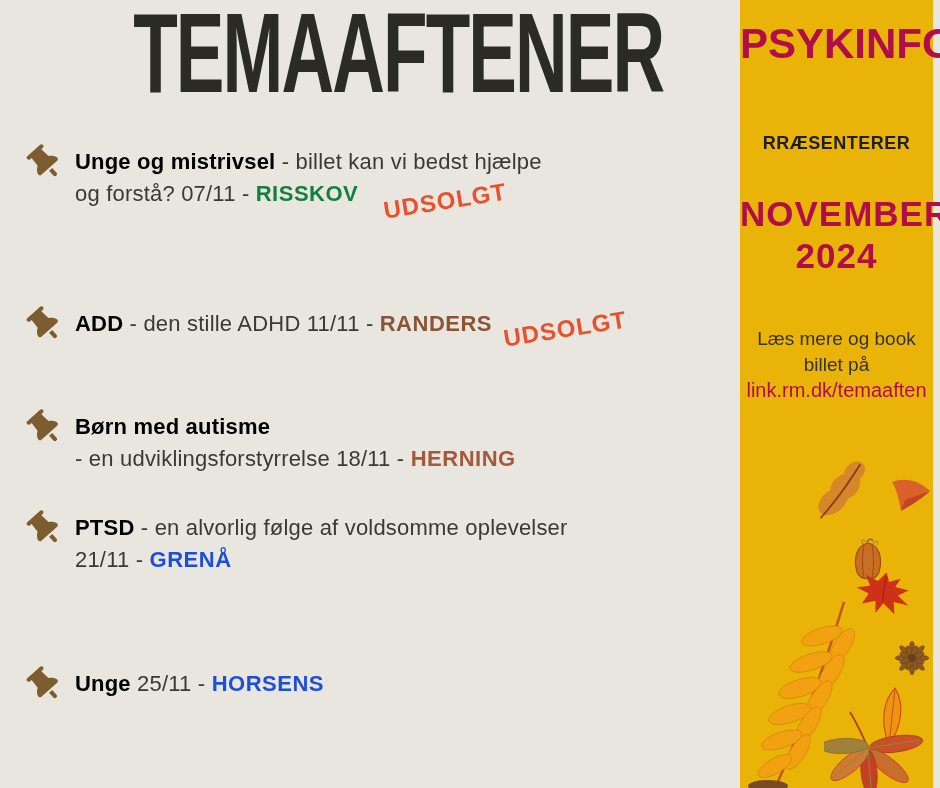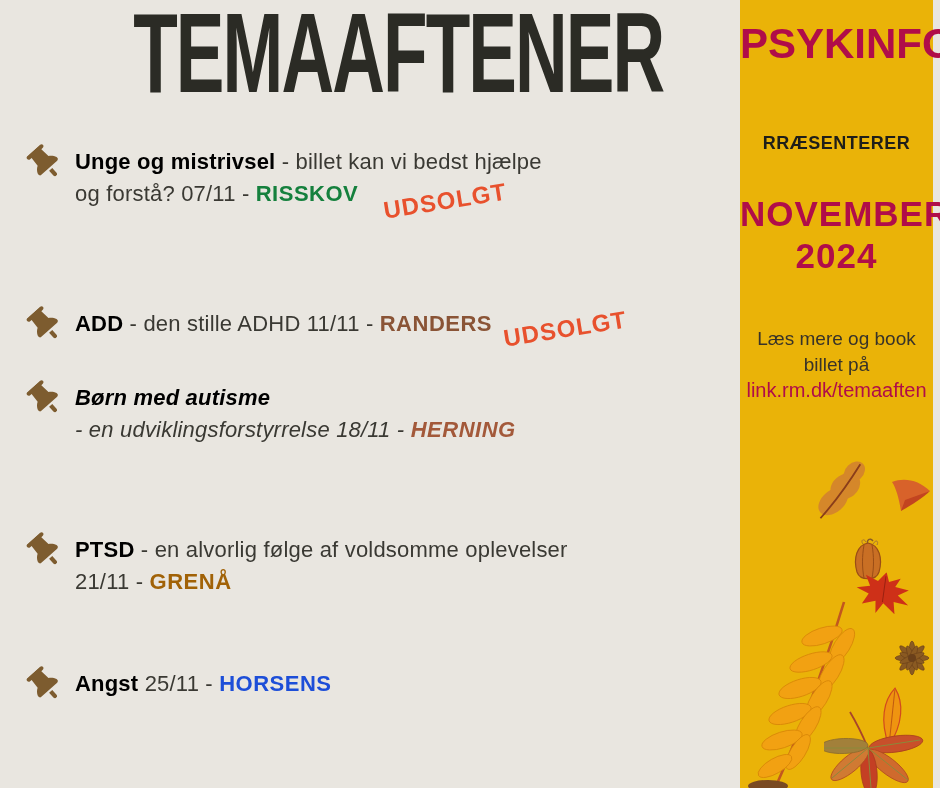--- a/index.html
+++ b/index.html
@@ -37,22 +37,22 @@
   .city { font-weight: bold; letter-spacing: 0.5px; }
   .soldout {
     position: absolute;
     font-size: 24px; font-weight: bold; letter-spacing: 1px;
     color: #e8512d;
     transform: rotate(-9deg);
     white-space: nowrap;
   }
   #event-1 { top: 146px; }
   #event-2 { top: 308px; }
-  #event-3 { top: 382px; font-style: italic; }
-  #event-4 { top: 534px; }
+  #event-3 { top: 411px; }
+  #event-4 { top: 512px; }
   #event-5 { top: 668px; }
   #soldout-1 { left: 383px; top: 41px; }
   #soldout-2 { left: 503px; top: 7px; }
   
   .sidebar {
     position: absolute; left: 740px; top: 0;
     width: 193px; height: 788px;
     background: #b98f5e;
   }
   .sidebar .centered { position: absolute; left: 0; width: 193px; text-align: center; }
@@ -130,32 +130,32 @@
   </div>
 
   <div class="event" id="event-4">
     <span class="pin">
       <svg viewBox="0 0 384 512">
           <path fill="#7d5c2f" d="M32 32C32 14.3 46.3 0 64 0H320c17.7 0 32 14.3 32 32s-14.3 32-32 32H290.5l11.4 148.2c36.7 19.9 65.7 53.2 79.5 94.7l1 3c3.3 9.8 1.6 20.5-4.4 28.8s-15.7 13.3-26 13.3H32c-10.3 0-19.9-4.9-26-13.3s-7.7-19-4.4-28.8l1-3c13.8-41.5 42.8-74.8 79.5-94.7L93.5 64H64C46.3 64 32 49.7 32 32zM160 384h64v96c0 17.7-14.3 32-32 32s-32-14.3-32-32V384z"></path>
         </svg>
     </span>
     <div class="lines">
       <div><span class="lead">PTSD</span><span> - en alvorlig følge af voldsomme oplevelser</span></div>
-      <div><span>21/11 - </span><span class="city" style="color: #a16207;">GRENÅ</span></div>
+      <div><span>21/11 - </span><span class="city" style="color: #1d4ed8;">GRENÅ</span></div>
     </div>
   </div>
 
   <div class="event" id="event-5">
     <span class="pin">
       <svg viewBox="0 0 384 512">
           <path fill="#7d5c2f" d="M32 32C32 14.3 46.3 0 64 0H320c17.7 0 32 14.3 32 32s-14.3 32-32 32H290.5l11.4 148.2c36.7 19.9 65.7 53.2 79.5 94.7l1 3c3.3 9.8 1.6 20.5-4.4 28.8s-15.7 13.3-26 13.3H32c-10.3 0-19.9-4.9-26-13.3s-7.7-19-4.4-28.8l1-3c13.8-41.5 42.8-74.8 79.5-94.7L93.5 64H64C46.3 64 32 49.7 32 32zM160 384h64v96c0 17.7-14.3 32-32 32s-32-14.3-32-32V384z"></path>
         </svg>
     </span>
     <div class="lines">
-      <div><span class="lead">Angst</span><span> 25/11 - </span><span class="city" style="color: #1d4ed8;">HORSENS</span></div>
+      <div><span class="lead">Unge</span><span> 25/11 - </span><span class="city" style="color: #1d4ed8;">HORSENS</span></div>
     </div>
   </div>
 
   <div class="sidebar" style="background-color: #eab308; text-decoration: underline;">
     <div class="centered brand" style="color: rgb(176, 13, 73);">
       <div>PSYKINFO</div>
     </div>
     <div class="centered presents">RRÆSENTERER</div>
     <div class="centered month" style="color: rgb(176, 13, 73);">
       <div>NOVEMBER</div>

